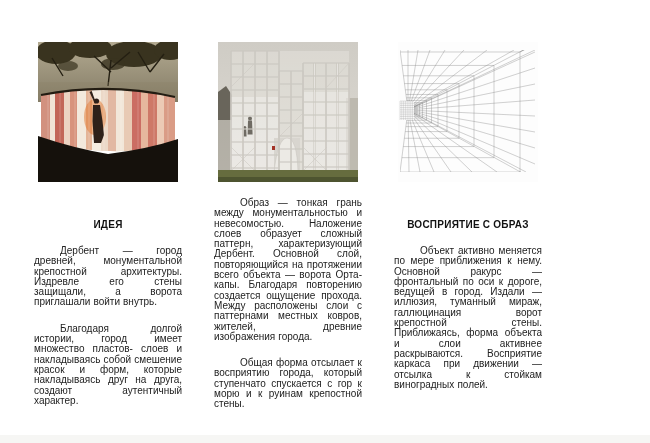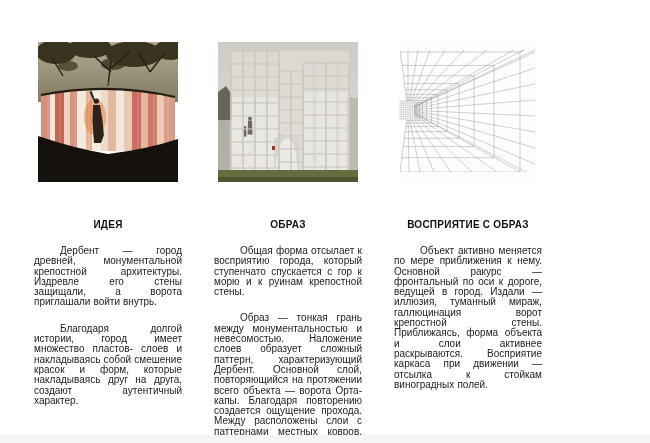--- a/index.html
+++ b/index.html
@@ -237,24 +237,23 @@
               <circle cx="35" cy="131" r="1.3"></circle>
             <circle cx="58" cy="131" r="1.3"></circle>
               <circle cx="80" cy="131" r="1.3"></circle>
             <circle cx="97" cy="131" r="1.3"></circle>
               <circle cx="128" cy="131" r="1.3"></circle>
           </g>
           <rect x="0" y="128" width="140" height="12" fill="#666c3e"></rect>
           <rect x="0" y="135" width="140" height="5" fill="#4e5430"></rect>
         </svg>
       </div>
-      <h3 class="col-heading">ОБРАЗ</h3>
       <div class="col-body">
+        <p>Образ — тонкая грань между монументальностью и невесомостью. Наложение слоев образует сложный паттерн, характеризующий Дербент. Основной слой, повторяющийся на протяжении всего объекта — ворота Орта- капы. Благодаря повторению создается ощущение прохода. Между расположены слои с паттернами местных ковров, жителей, древние изображения города.</p>
         <p>Общая форма отсылает к восприятию города, который ступенчато спускается с гор к морю и к руинам крепостной стены.</p>
-        <p>Образ — тонкая грань между монументальностью и невесомостью. Наложение слоев образует сложный паттерн, характеризующий Дербент. Основной слой, повторяющийся на протяжении всего объекта — ворота Орта- капы. Благодаря повторению создается ощущение прохода. Между расположены слои с паттернами местных ковров, жителей, древние изображения города.</p>
       </div>
     </section>
 
     <section class="col">
       <div class="figure">
         <svg viewBox="0 0 140 140">
           <defs>
             <clipPath id="gridClip">
                 <rect x="2" y="8" width="135" height="122"></rect>
               </clipPath>

